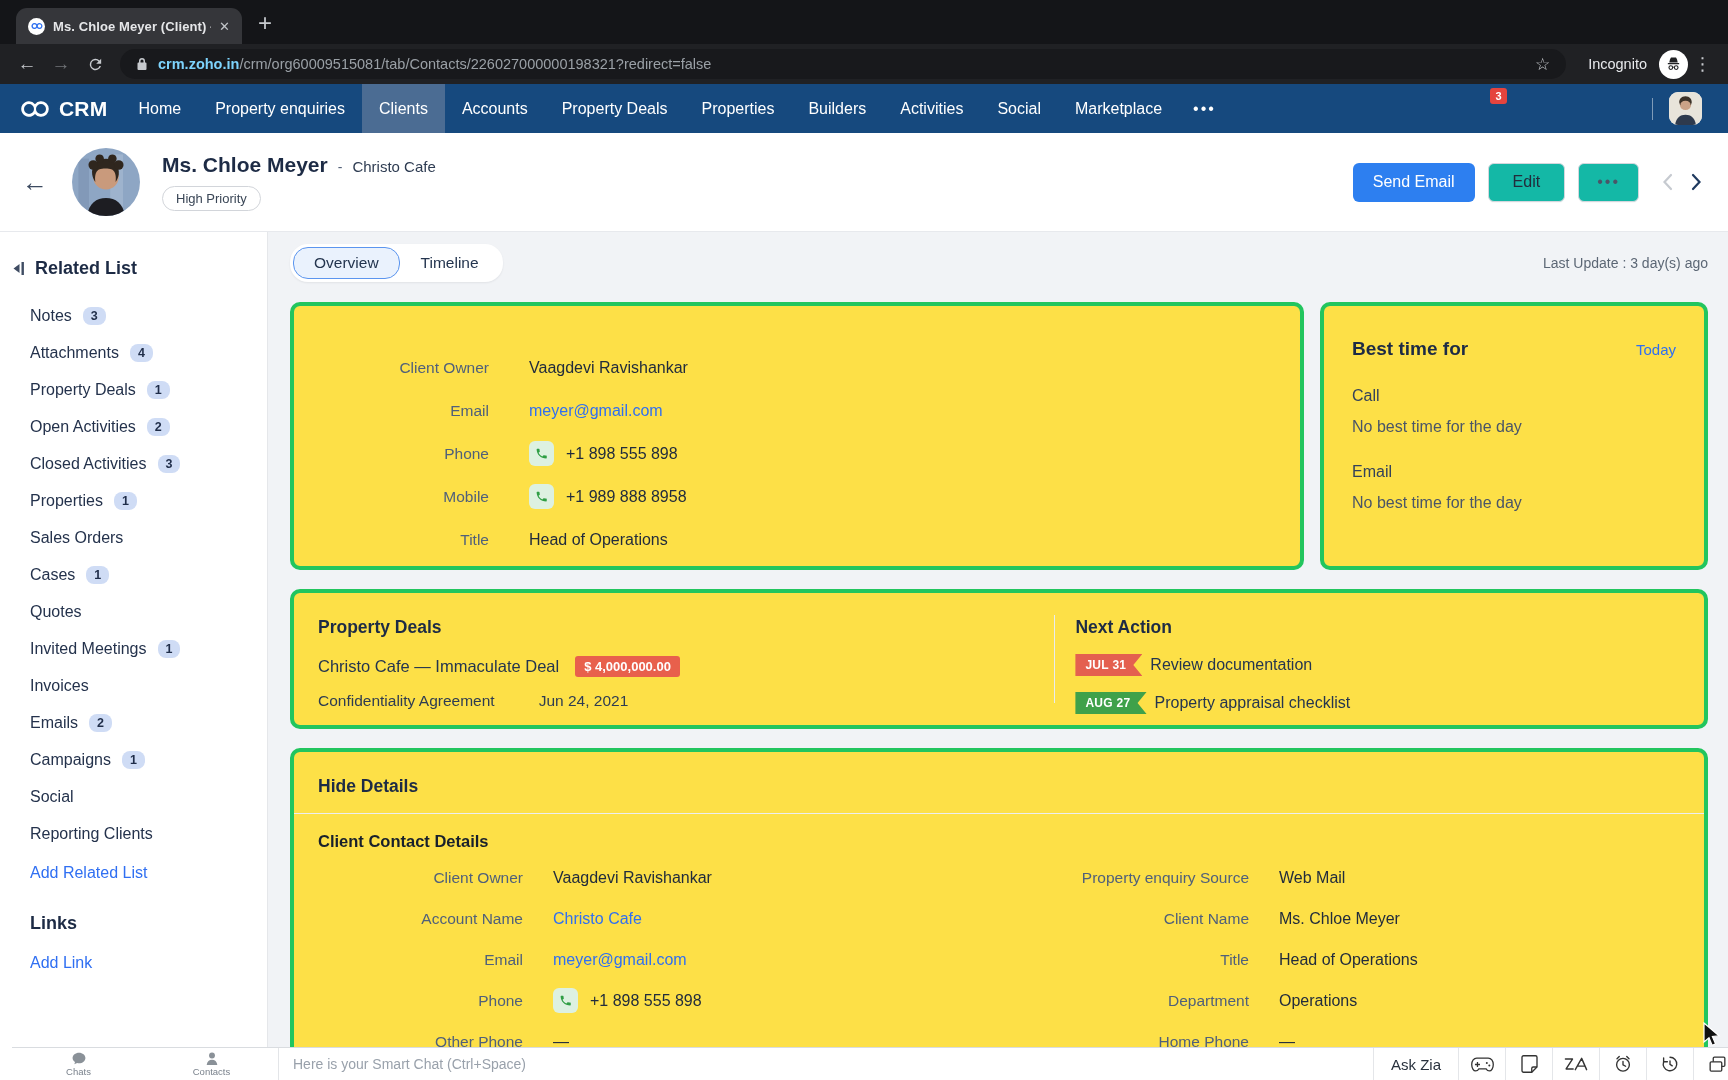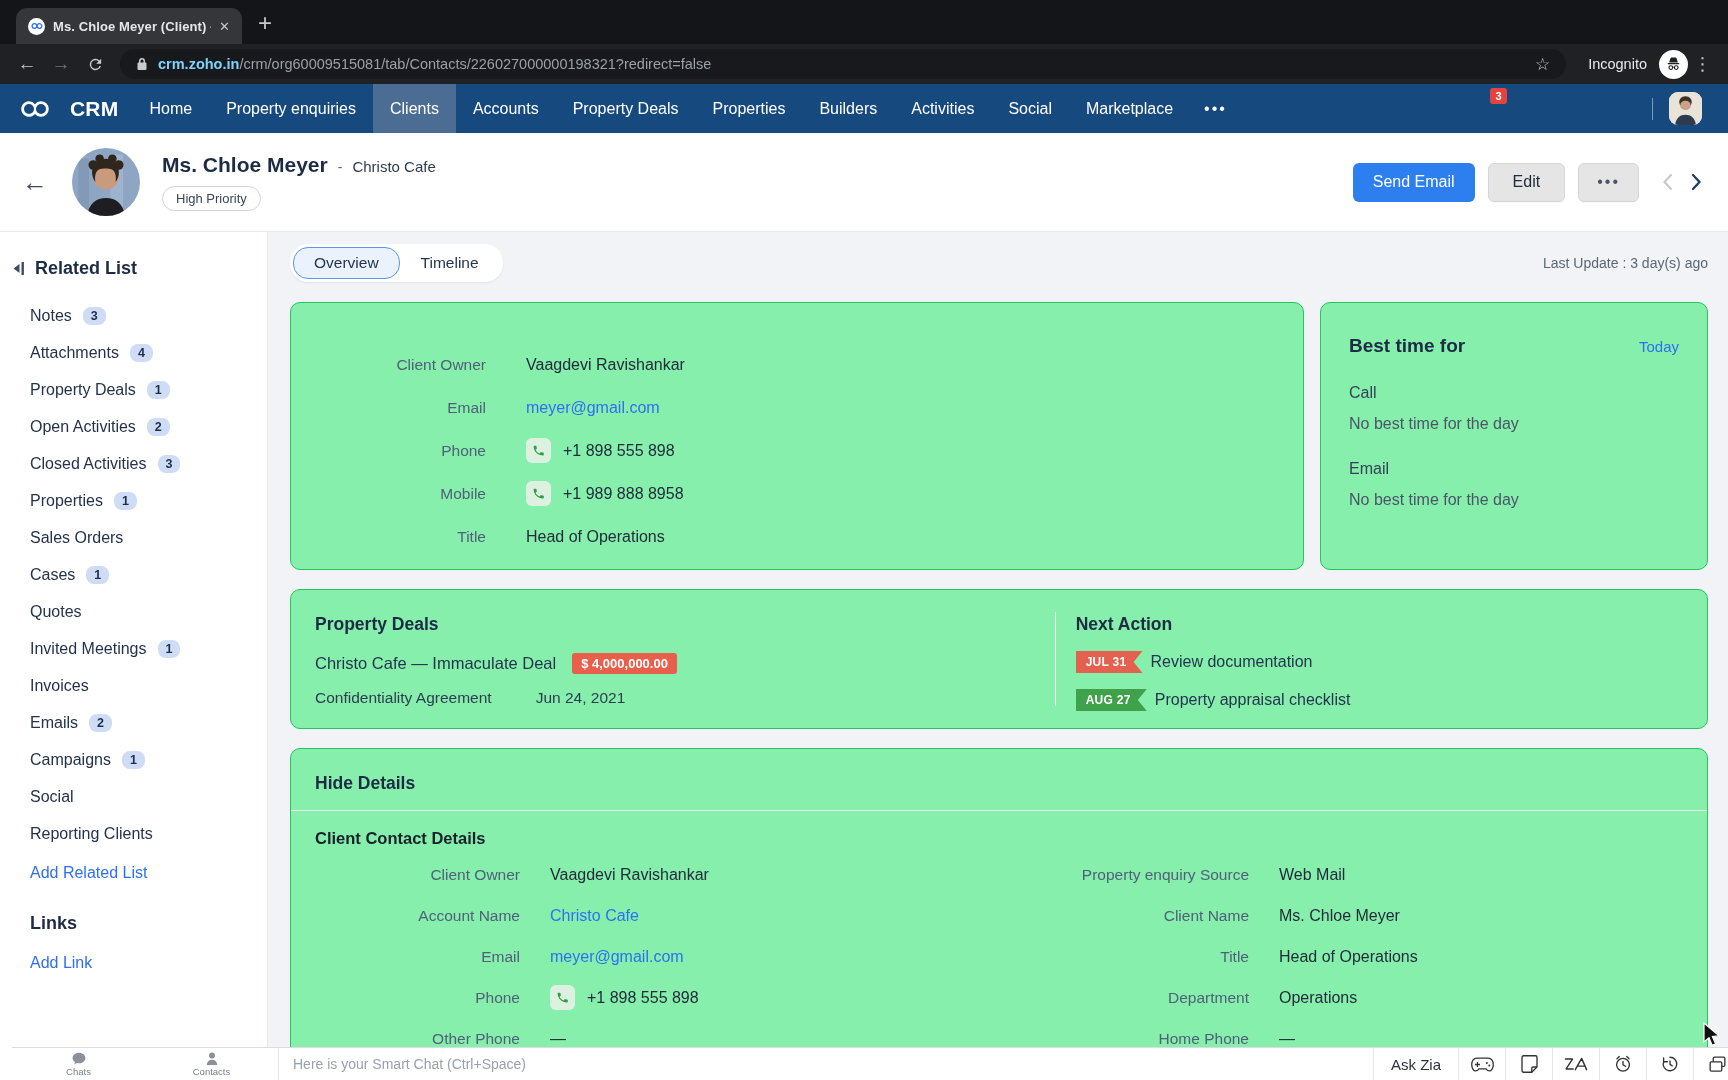--- a/index.html
+++ b/index.html
@@ -22,21 +22,21 @@
   .url{font-size:14.5px;white-space:nowrap;overflow:hidden;flex:1}
   .url-host{color:#7dd3fc;font-weight:700}
   .url-path{color:#9aa0a6}
   .omni-star{color:#c7cace;font-size:17px}
   .incog-label{color:#e8eaed;font-size:14.5px;margin:0 12px 0 14px}
   .incog-badge{width:29px;height:29px;border-radius:50%;background:#fff;display:flex;align-items:center;justify-content:center}
   .kebab{color:#c7cace;font-size:18px;width:30px;text-align:center;letter-spacing:1px}
 
   
   .appnav{height:49px;background:var(--navy);display:flex;align-items:center;color:#fff;padding-left:20px;position:relative}
-  .brand{display:flex;align-items:center;gap:20px;margin-right:14px}
+  .brand{display:flex;align-items:center;gap:9px;margin-right:14px}
   .brand-name{font-size:21px;font-weight:700;letter-spacing:.2px}
   .nav-item{font-size:16px;font-weight:500;padding:0 17px;height:49px;display:flex;align-items:center;white-space:nowrap;cursor:default}
   .nav-item.active{background:#4b6c93}
   .nav-more{font-size:16px;padding:0 14px;letter-spacing:2px}
   .notif-badge{position:absolute;left:1490px;top:4px;min-width:17px;height:16px;background:var(--notif_red);
      color:#fff;font-size:11px;font-weight:700;border-radius:3px;display:flex;align-items:center;justify-content:center;padding:0 4px}
   .nav-right{position:absolute;right:26px;top:0;height:49px;display:flex;align-items:center;gap:16px}
   .nav-divider{width:1px;height:22px;background:rgba(255,255,255,.45)}
   .nav-avatar{width:33px;height:33px;border-radius:9px;overflow:hidden;background:#d8e0ea}
 
@@ -46,21 +46,21 @@
   .rec-avatar{width:68px;height:68px;border-radius:50%;overflow:hidden;flex:none;margin-right:22px}
   .rec-id .name-row{display:flex;align-items:baseline;gap:10px}
   .rec-name{font-size:21px;font-weight:700;color:var(--text_dark)}
   .rec-sep{font-size:14px;color:#55637a}
   .rec-company{font-size:15px;color:#2e3c52}
   .prio-pill{display:inline-block;margin-top:9px;border:1px solid #d2d5da;border-radius:13px;
      padding:4px 13px;font-size:13px;color:#3a4656}
   .hdr-actions{margin-left:auto;display:flex;align-items:center;gap:13px}
   .btn{height:39px;border-radius:6px;font-size:16px;display:flex;align-items:center;justify-content:center;cursor:default}
   .btn-primary{background:var(--accent);color:#fff;padding:0 20px;font-weight:500}
-  .btn-plain{background:#e5e5e5;border:1px solid #d3d7dd;color:#222c3c;padding:0 24px;box-shadow:0 1px 1px rgba(0,0,0,.03)}
+  .btn-plain{background:#14b8a6;border:1px solid #d3d7dd;color:#222c3c;padding:0 24px;box-shadow:0 1px 1px rgba(0,0,0,.03)}
   .btn-more{padding:0 18px;letter-spacing:2px;color:#4a5568}
   .pager{display:flex;align-items:center;gap:18px;margin-left:10px}
 
   
   .body-area{display:flex;height:848px}
   .sidebar{width:268px;background:#fff;border-right:1px solid #e5e7ea;padding:26px 0 0 30px;flex:none}
   .sb-title-row{display:flex;align-items:center;gap:10px;margin-bottom:18px;margin-left:-18px}
   .sb-title{font-size:18px;font-weight:700;color:var(--text_dark)}
   .sb-item{display:flex;align-items:center;gap:11px;height:37px;font-size:16px;color:#24324c;cursor:default}
   .sb-count{background:var(--badge_bg);color:#1f2d49;font-size:12.5px;font-weight:700;border-radius:8px;padding:2px 8px}
@@ -68,21 +68,21 @@
   .sb-links-title{font-size:18px;font-weight:700;color:var(--text_dark);margin:22px 0 10px}
 
   .main{flex:1;background:#f1f3f6;padding:12px 20px 0 22px;overflow:hidden}
   .tabs-row{display:flex;align-items:center;margin-bottom:20px}
   .tabs-pill{background:#fff;border-radius:18px;display:flex;align-items:center;padding:3px;box-shadow:0 1px 2px rgba(33,43,54,.08)}
   .tab-opt{font-size:15.5px;color:#24354f;padding:6px 20px;border-radius:15px;border:1px solid transparent}
   .tab-opt.sel{border-color:#5b95ef;background:#eaf2fd;font-weight:500}
   .last-update{margin-left:auto;font-size:14px;color:#5c6775}
 
   .row1{display:flex;gap:16px}
-  .card{background:#86efac;border-radius:10px;border:1px solid #22c55e}
+  .card{background:#fde047;border-radius:10px;border:4px solid #22c55e}
   .card-summary{flex:1;height:268px;padding:40px 0 0 0}
   .f-row{display:grid;grid-template-columns:195px 1fr;column-gap:40px;height:43px;align-items:center}
   .f-label{text-align:right;font-size:15.5px;color:#50607a}
   .f-value{font-size:16px;color:#222c3c;display:flex;align-items:center;gap:12px}
   .f-value.link span.val{color:var(--link)}
   .phone-chip{width:25px;height:25px;border-radius:6px;background:var(--phone_bg);display:flex;align-items:center;justify-content:center;flex:none}
 
   .card-best{width:388px;height:268px;padding:32px 28px 0 28px}
   .bt-head{display:flex;align-items:baseline}
   .bt-title{font-size:19px;font-weight:700;color:var(--text_dark)}

